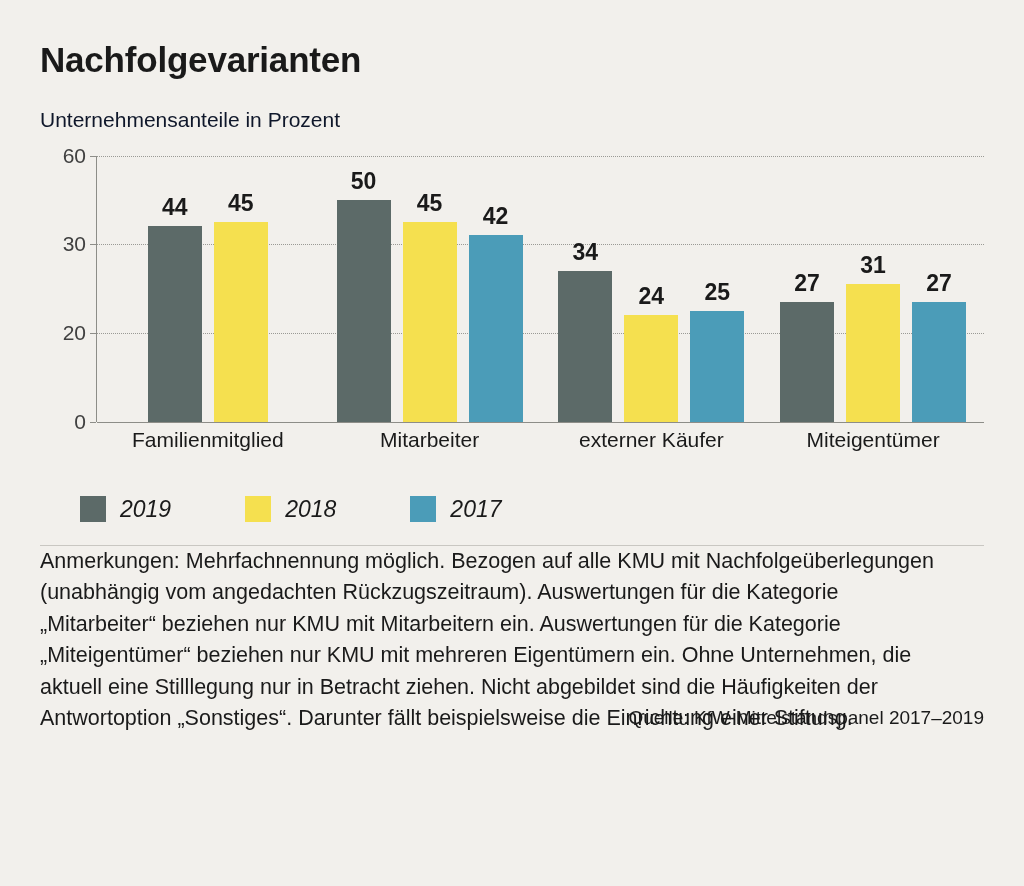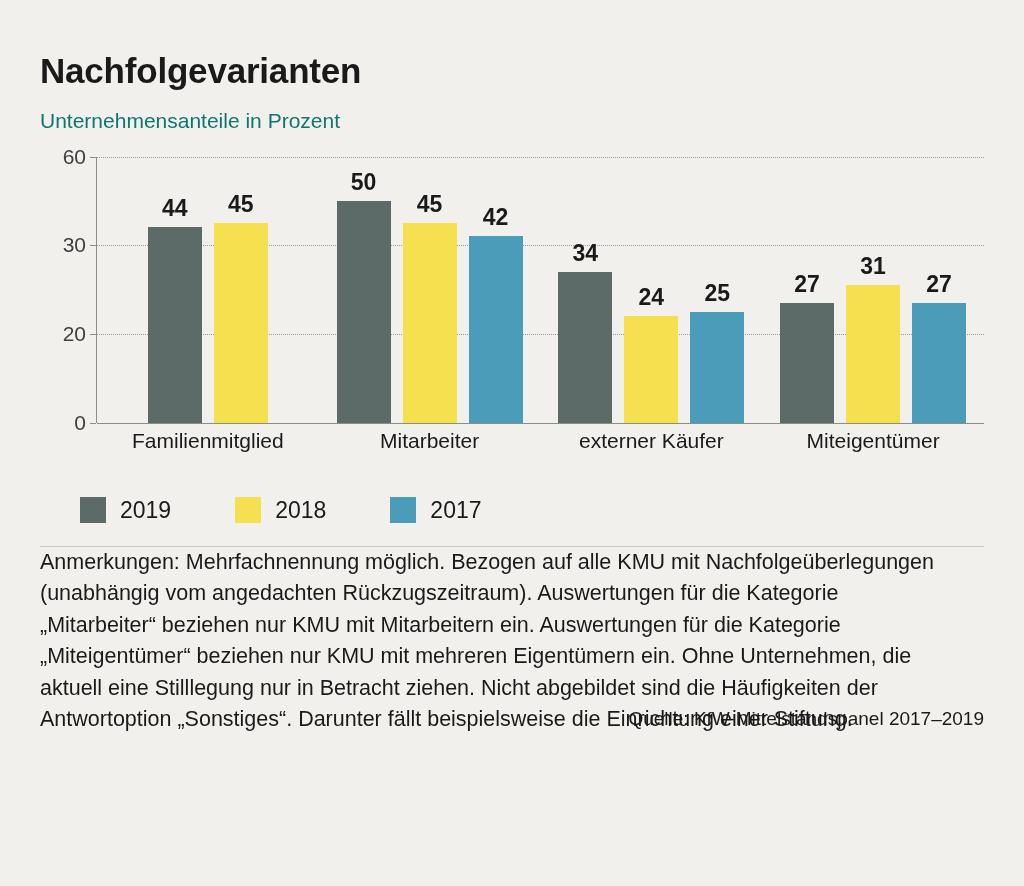--- a/index.html
+++ b/index.html
@@ -19,28 +19,28 @@
     width: 1024px;
     height: 886px;
     box-sizing: border-box;
     padding: 0 40px;
   }
   
   .title {
     font-size: 35px;
     font-weight: bold;
     letter-spacing: -0.2px;
-    padding-top: 52px;
+    padding-top: 41px;
     line-height: 1.1;
   }
   .subtitle {
     font-size: 21px;
     font-weight: normal;
-    margin-top: 18px;
-    color: #0f766e;
+    margin-top: 28px;
+    color: #0f172a;
   }
   
   .chart-area {
     position: relative;
     margin-top: 24px;
     height: 300px;
     width: 944px;
   }
   .plot {
     position: absolute;
@@ -127,23 +127,24 @@
   }
   .cat-label {
     flex: 1 1 0;
     text-align: center;
     font-size: 21px;
   }
   
   .legend {
     display: flex;
     align-items: flex-end;
-    gap: 2px;
+    gap: 12px;
     margin-top: 40px;
     padding-left: 40px;
+    font-style: italic;
   }
   .legend-item {
     display: flex;
     align-items: center;
     margin-right: 62px;
   }
   .legend-swatch {
     width: 26px;
     height: 26px;
     margin-right: 14px;

